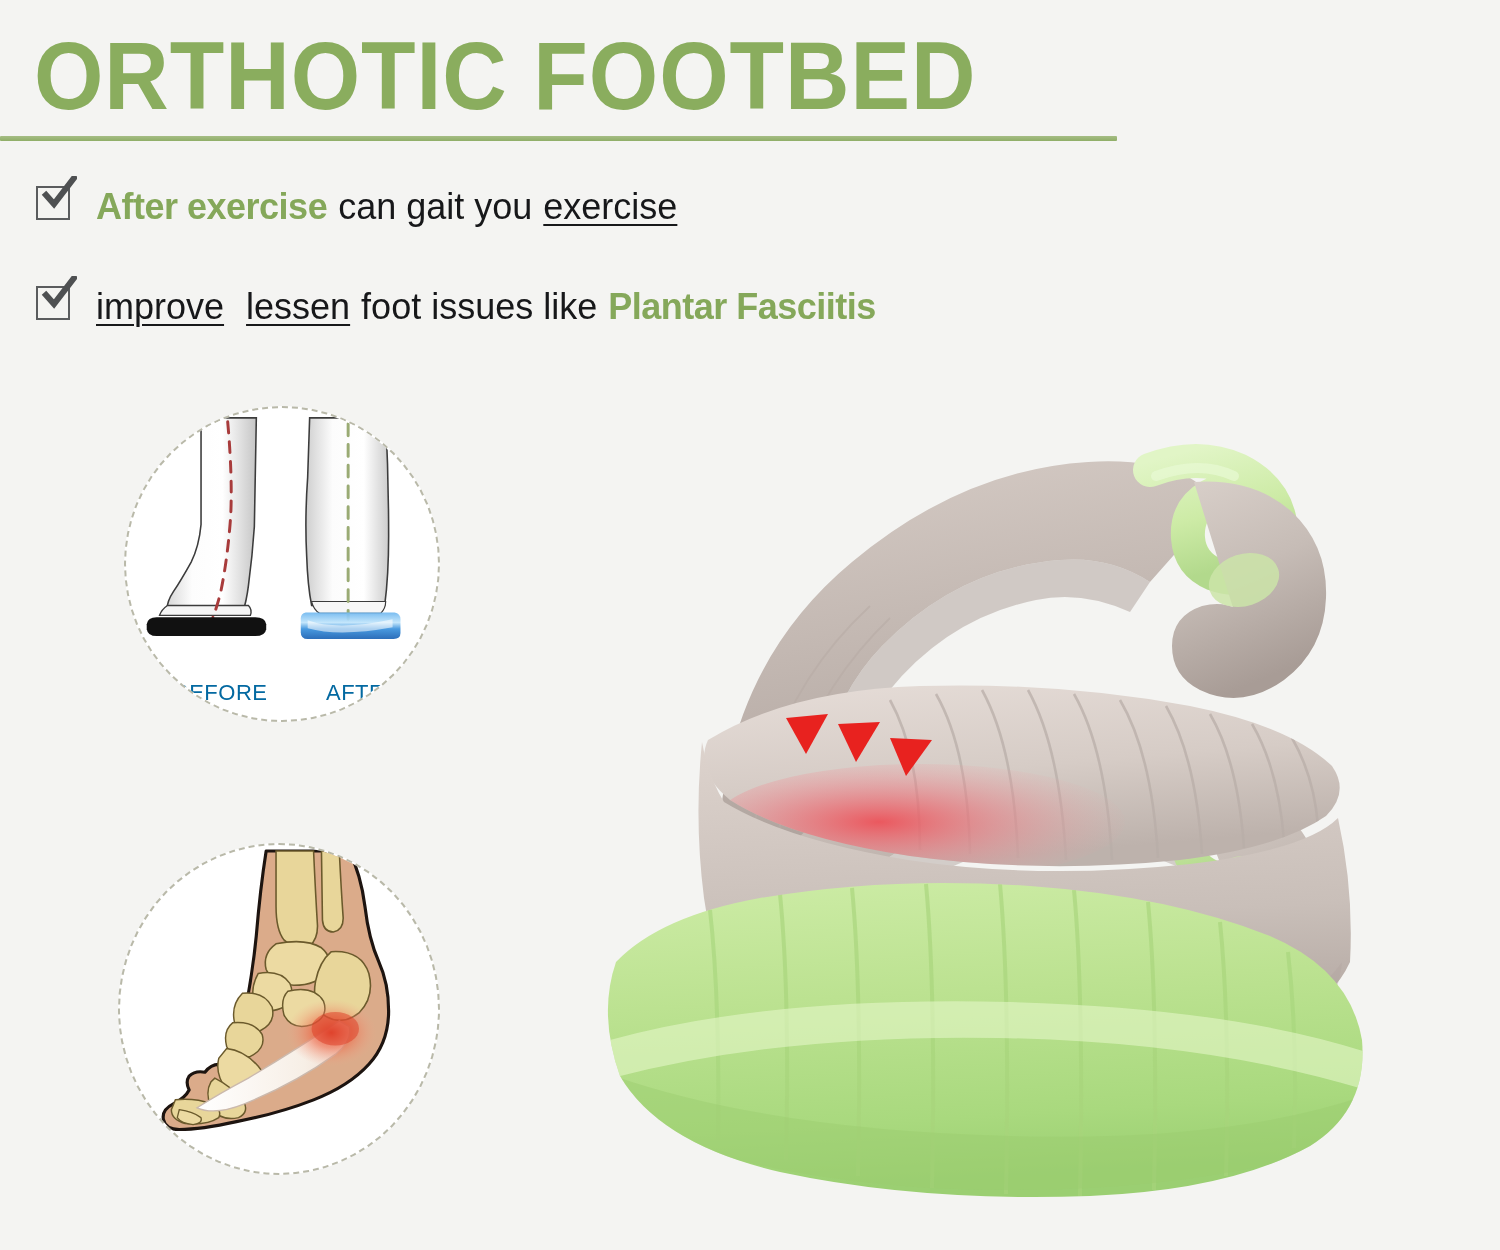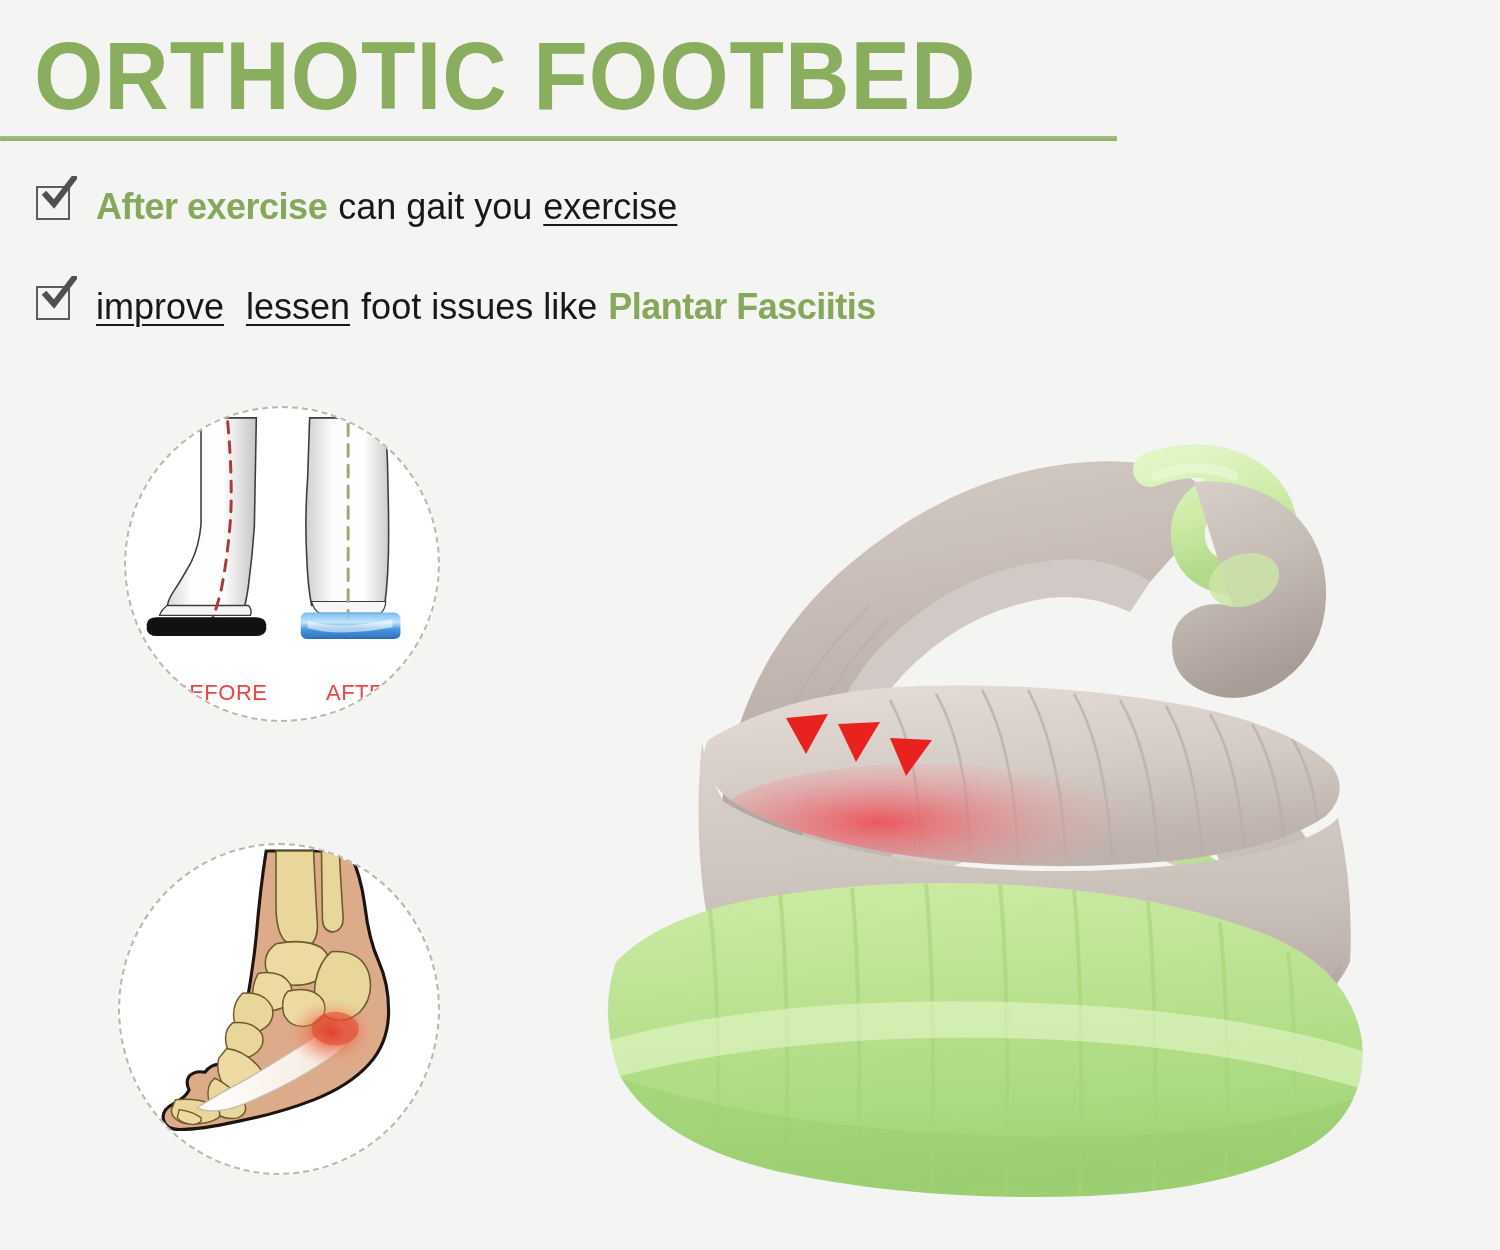--- a/index.html
+++ b/index.html
@@ -94,21 +94,21 @@
   }
   #inset-before-after { left: 124px; top: 406px;  width: 316px; height: 316px; }
   #inset-anatomy      { left: 118px; top: 843px;  width: 322px; height: 332px; }
 
   .inset-svg { position: absolute; left: 0; top: 0; width: 100%; height: 100%; }
 
   .ba-label {
     position: absolute;
     font-size: 22px;
     letter-spacing: 0.5px;
-    color: #ef4444;
+    color: #0369a1;
     font-family: "Liberation Sans", sans-serif;
   }
   #label-before { left: 48px; top: 272px; }
   #label-after  { left: 200px; top: 272px; }
 
   
   #product-photo {
     position: absolute;
     left: 590px;
     top: 350px;

